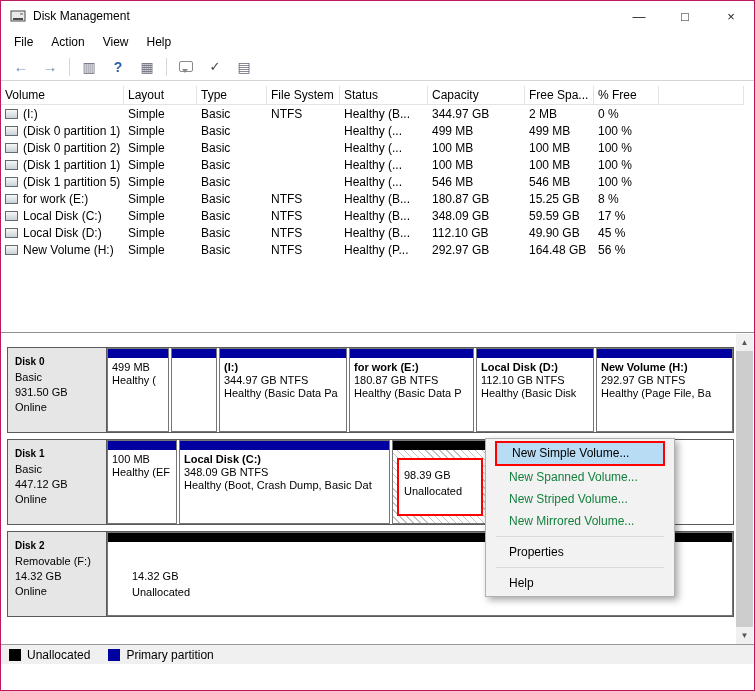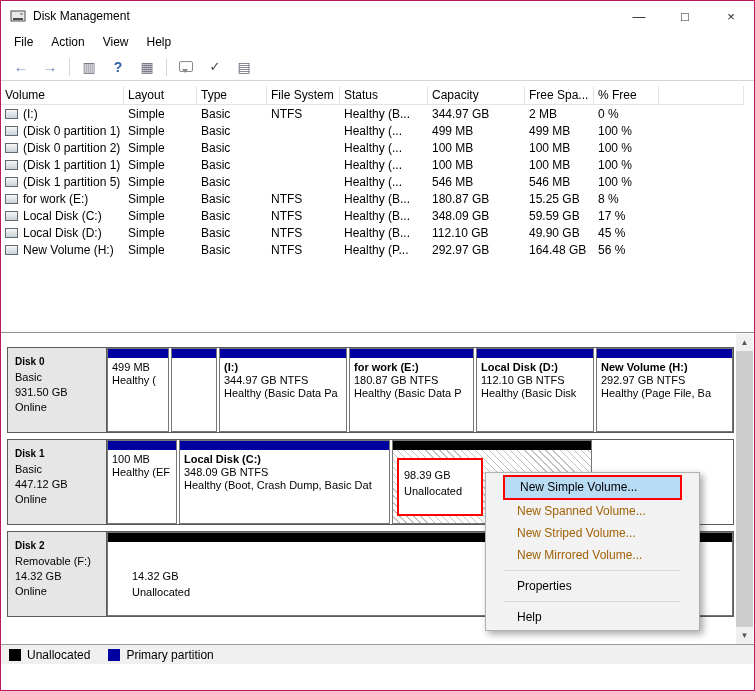--- a/index.html
+++ b/index.html
@@ -50,23 +50,23 @@
   .part-top.black{background:#000}
   .part-body{flex:1;padding:3px 4px;font-size:11px;line-height:13px;overflow:hidden}
   .part-body div{white-space:nowrap;overflow:hidden}
   .part-body .b{font-weight:bold}
   .part-body.hatch{background:repeating-linear-gradient(45deg,#ffffff 0 4px,#c3c3c3 4px 5px);position:relative;padding:0}
   .part-filler{flex:1}
   .red-box{position:absolute;left:4px;top:8px;width:86px;height:58px;border:2px solid #FF0000;background:#fff;padding:7px 0 0 5px;line-height:16px}
   .d2-body{padding:26px 0 0 24px;line-height:16px}
 
   
-  .context-menu{position:absolute;left:484px;top:471px;width:215px;background:#f2f2f2;border:1px solid #b0b0b0;box-shadow:3px 3px 7px rgba(0,0,0,.35);padding:2px 16px;z-index:10}
+  .context-menu{position:absolute;left:484px;top:437px;width:190px;background:#f2f2f2;border:1px solid #b0b0b0;box-shadow:3px 3px 7px rgba(0,0,0,.35);padding:2px 8px;z-index:10}
   .menu-item{height:22px;line-height:22px;padding-left:15px;white-space:nowrap;cursor:default}
-  .menu-item.disabled{color:#a16207}
+  .menu-item.disabled{color:#15803d}
   .menu-item.highlighted{background:#b9dcf5;border:2px solid #FF0000;margin:0 1px;height:25px;line-height:21px}
   .menu-sep{height:1px;background:#dadada;margin:4px 2px}
 
   
   .vscroll{position:absolute;right:1px;top:333px;width:17px;height:310px;background:#f0f0f0;z-index:5}
   .sb-btn{position:absolute;left:0;width:17px;height:17px;display:flex;align-items:center;justify-content:center;font-size:8px;color:#555}
   .sb-up{top:0}.sb-down{bottom:0}
   .sb-thumb{position:absolute;left:0;top:17px;width:17px;height:276px;background:#cdcdcd}
 
   

